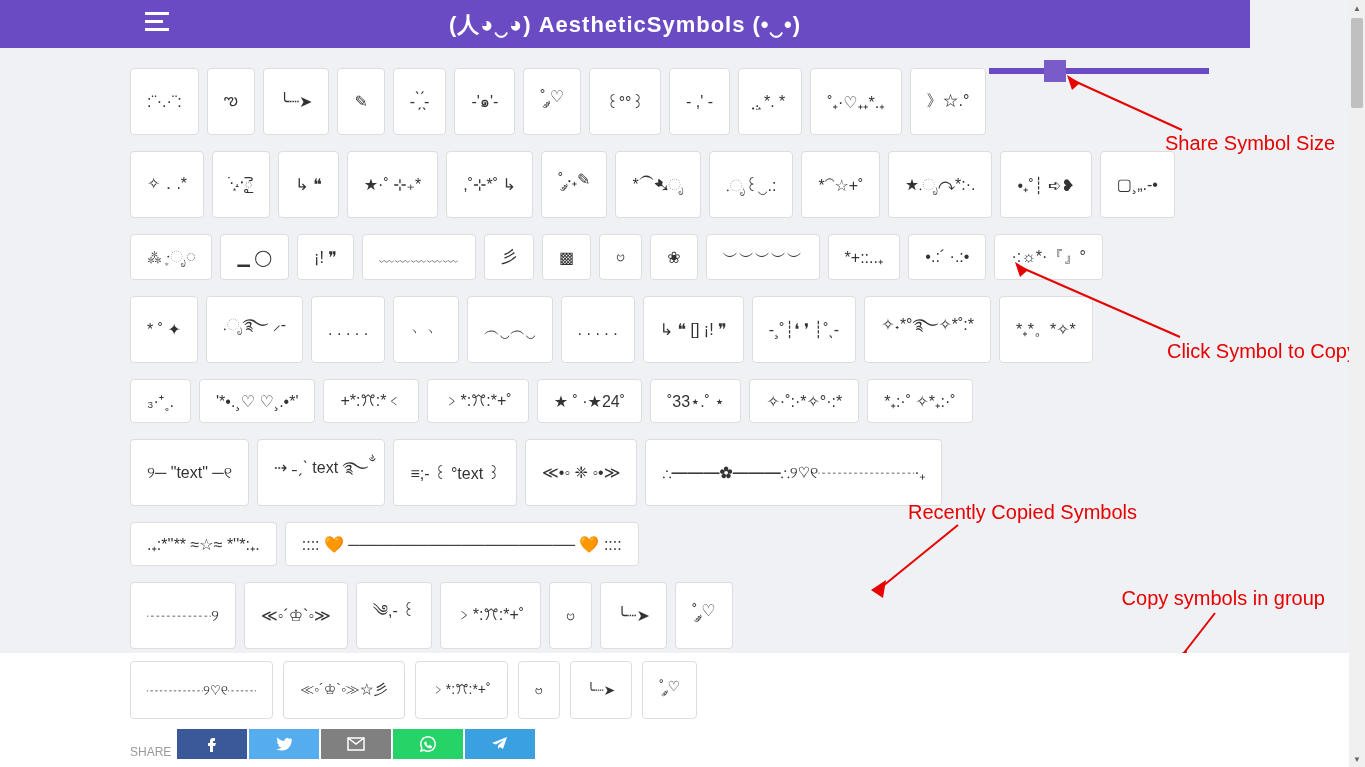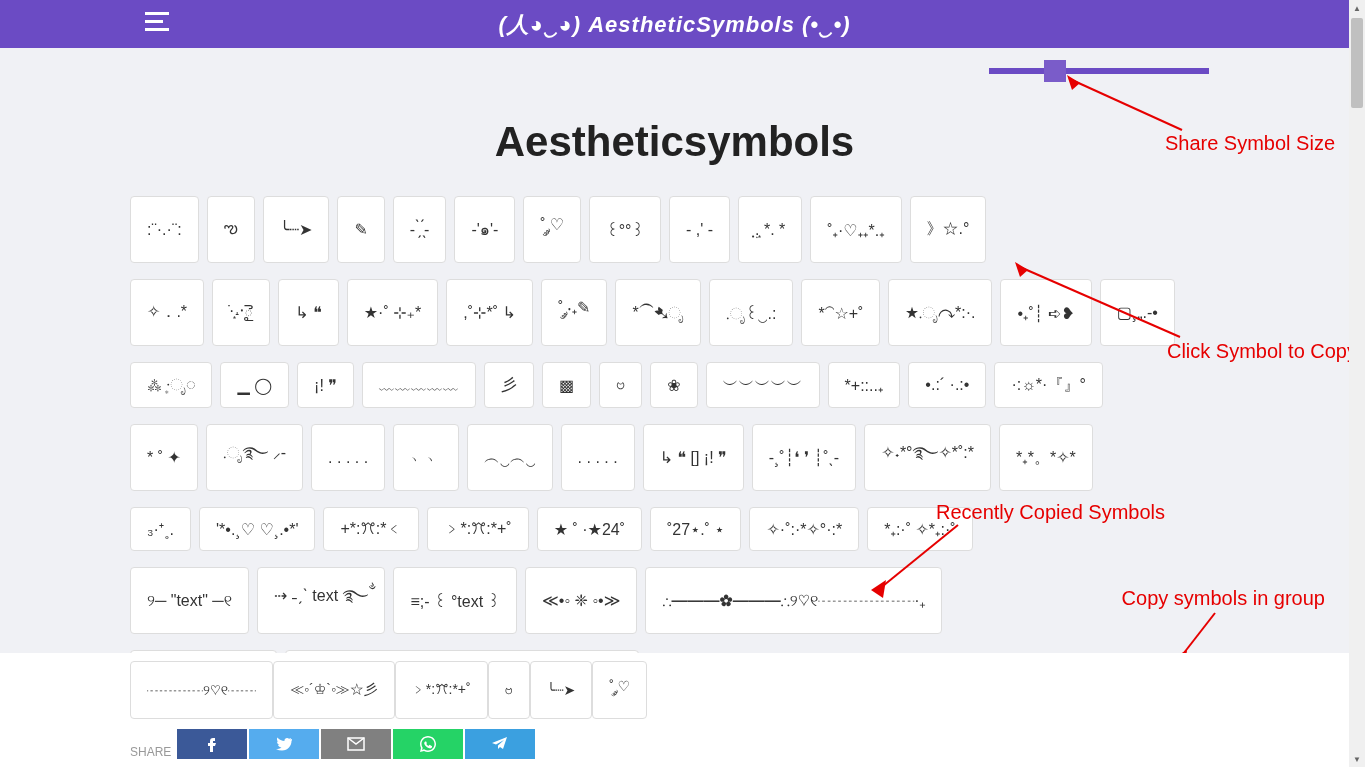--- a/index.html
+++ b/index.html
@@ -11,22 +11,21 @@
   overflow: hidden;
   position: relative;
 }
 .header {
   background: #6b4bc4;
   height: 48px;
   display: flex;
   align-items: center;
   justify-content: center;
   position: relative;
-  width: 1349px;
-  font-style: italic;
+  width: 1250px;
 }
 .menu-icon {
   position: absolute;
   left: 145px;
   color: white;
   cursor: pointer;
 }
 .menu-icon svg { width: 28px; height: 20px; }
 .site-title {
   color: white;
@@ -99,20 +98,21 @@
 .bottom-panel {
   position: absolute;
   bottom: 0;
   left: 0;
   right: 16px;
   background: white;
   padding: 8px 130px;
 }
 .recent-row {
   display: flex;
+  gap: 10px;
   margin-bottom: 10px;
 }
 .recent-box {
   background: white;
   border: 1px solid #ddd;
   border-radius: 4px;
   padding: 8px 16px;
   font-size: 14px;
   color: #333;
   cursor: pointer;
@@ -213,21 +213,20 @@
   <div class="site-title">(人◕‿◕) AestheticSymbols (•‿•)</div>
 </div>
 
 <div class="main">
   <div class="slider-container">
     <div class="slider-track">
       <div class="slider-thumb"></div>
     </div>
   </div>
 
-  <h1 class="page-title">Aestheticsymbols</h1>
 
   <div class="symbols-grid" id="grid">
       <div style="display: flex; flex-wrap: wrap; gap: 8px; width: 100%; margin-bottom: 8px;">
         <div class="symbol-box">:¨·.·¨:</div>
         <div class="symbol-box">ఌ︎</div>
         <div class="symbol-box">╰┈➤</div>
         <div class="symbol-box">✎</div>
         <div class="symbol-box">- ̗̀ ̖́-</div>
         <div class="symbol-box">-'๑'-</div>
         <div class="symbol-box">˚ ༘♡</div>
@@ -276,21 +275,21 @@
         <div class="symbol-box">-¸˚┊❛ ❜ ┊˚ˎ-</div>
         <div class="symbol-box">✧˖*°࿐✧*˚:*</div>
         <div class="symbol-box">*₊*。*✧*</div>
       </div>
       <div style="display: flex; flex-wrap: wrap; gap: 8px; width: 100%; margin-bottom: 8px;">
         <div class="symbol-box">₃·⁺˳.</div>
         <div class="symbol-box">'*•.¸♡ ♡¸.•*'</div>
         <div class="symbol-box">+*:ꔫ:*﹤</div>
         <div class="symbol-box">﹥*:ꔫ:*+˚</div>
         <div class="symbol-box">★ ˚ ·★24˚</div>
-        <div class="symbol-box">˚27⋆.˚ ⋆</div>
+        <div class="symbol-box">˚33⋆.˚ ⋆</div>
         <div class="symbol-box">✧·˚:·*✧°·:*</div>
         <div class="symbol-box">*₊:·˚ ✧*₊:·˚</div>
       </div>
       <div style="display: flex; flex-wrap: wrap; gap: 8px; width: 100%; margin-bottom: 8px;">
         <div class="symbol-box">୨─ "text" ─୧</div>
         <div class="symbol-box">⇢ ˗ˏˋ text ࿐ྂ</div>
         <div class="symbol-box">≡;- ꒰ °text ꒱</div>
         <div class="symbol-box">≪•◦ ❈ ◦•≫</div>
         <div class="symbol-box">∴━━━✿━━━∴୨♡୧┈┈┈┈┈┈·₊</div>
       </div>
@@ -305,21 +304,21 @@
         <div class="symbol-box">﹥*:ꔫ:*+˚</div>
         <div class="symbol-box">ဗ</div>
         <div class="symbol-box">╰┈➤</div>
         <div class="symbol-box">˚ ༘♡</div>
       </div>
     </div>
 </div>
 
 <div class="annotation" style="top:132px; right:30px;">Share Symbol Size</div>
 <div class="annotation" style="top:340px; right:8px;">Click Symbol to Copy</div>
-<div class="annotation" style="top:501px; left:908px;margin-left:28px;">Recently Copied Symbols</div>
+<div class="annotation" style="top:501px; left:908px;">Recently Copied Symbols</div>
 <div class="annotation" style="top:587px; right:40px;">Copy symbols in group</div>
 <div class="annotation" style="top:693px; left:18px;">Share it on social media</div>
 
 <svg class="arrow" style="top:75px; left:1062px;" width="130" height="60">
   <line x1="120" y1="55" x2="10" y2="5" stroke="#e60000" stroke-width="2"></line>
   <polygon points="5,0 18,8 10,15" fill="#e60000"></polygon>
 </svg>
 <svg class="arrow" style="top:262px; left:1010px;" width="180" height="80">
   <line x1="170" y1="75" x2="10" y2="5" stroke="#e60000" stroke-width="2"></line>
   <polygon points="5,0 18,8 10,15" fill="#e60000"></polygon>

